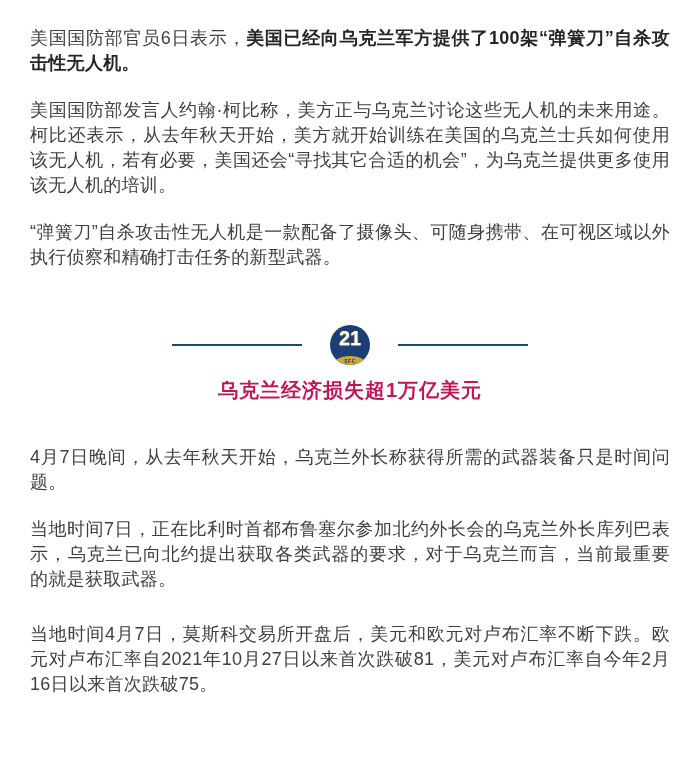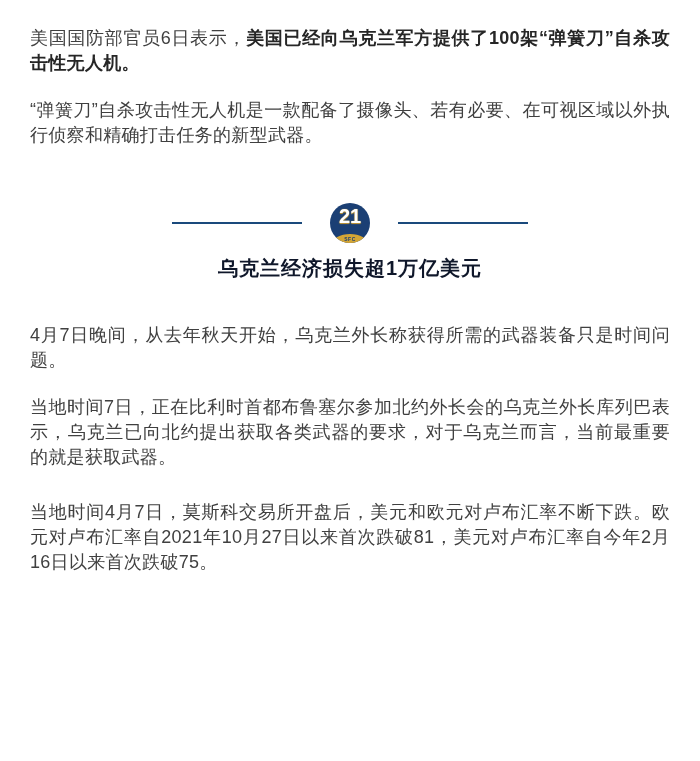--- a/index.html
+++ b/index.html
@@ -78,37 +78,38 @@
     width: 100%;
     text-align: center;
     margin-top: 2px;
     font-size: 5px;
     font-weight: bold;
     color: #1b3f74;
     letter-spacing: 0.5px;
   }
   .section-title {
     text-align: center;
-    color: #0f172a;
+    color: #be185d;
     font-size: 20px;
     line-height: 26px;
     font-weight: bold;
     letter-spacing: 1px;
     margin-top: 12px;
     margin-bottom: 42px;
   }
 </style>
 </head>
 <body>
 
 <div class="article">
 
   <div id="top-paragraphs">
       <p class="para"><span class="seg">美国国防部官员6日表示，</span><span class="seg bold">美国已经向乌克兰军方提供了100架“弹簧刀”自杀攻击性无人机。</span></p>
-      <p class="para"><span class="seg">“弹簧刀”自杀攻击性无人机是一款配备了摄像头、若有必要、在可视区域以外执行侦察和精确打击任务的新型武器。</span></p>
+      <p class="para"><span class="seg">美国国防部发言人约翰·柯比称，美方正与乌克兰讨论这些无人机的未来用途。柯比还表示，从去年秋天开始，美方就开始训练在美国的乌克兰士兵如何使用该无人机，若有必要，美国还会“寻找其它合适的机会”，为乌克兰提供更多使用该无人机的培训。</span></p>
+      <p class="para"><span class="seg">“弹簧刀”自杀攻击性无人机是一款配备了摄像头、可随身携带、在可视区域以外执行侦察和精确打击任务的新型武器。</span></p>
     </div>
 
   <div class="section-divider">
     <div class="divider-line"></div>
     <div class="badge">
       <span class="badge-num">21</span>
       <div class="badge-gold">
         <span class="badge-sub">SFC</span>
       </div>
     </div>

